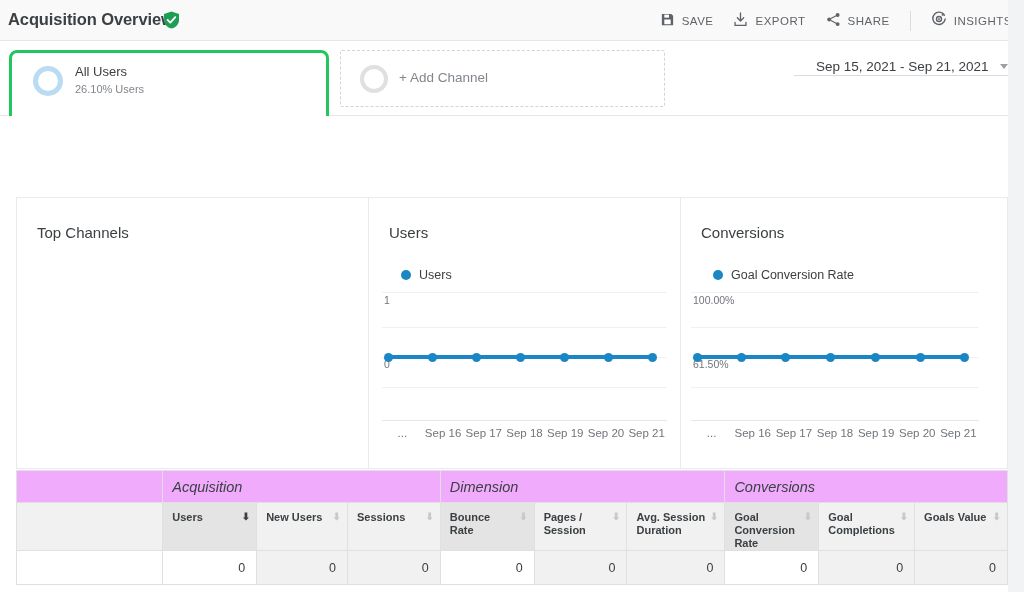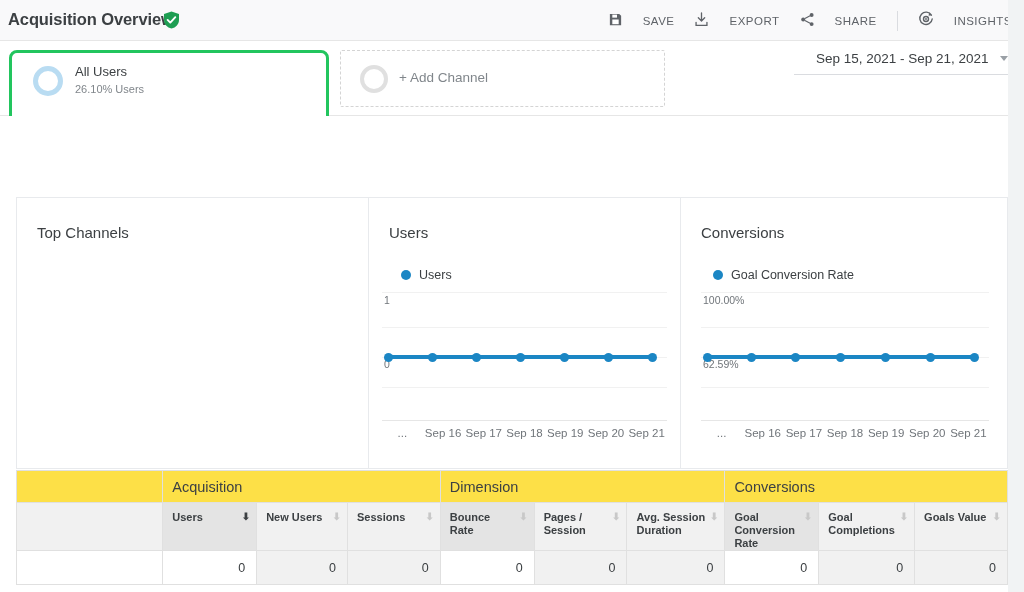--- a/index.html
+++ b/index.html
@@ -18,21 +18,21 @@
     position: absolute; left: 0; top: 0; width: 1024px; height: 41px;
     background: #f9f9fa; border-bottom: 1px solid #e6e6e6;
   }
   .page-title {
     position: absolute; left: 8px; top: 10px;
     font-size: 16.5px; font-weight: bold; color: #3c4043; letter-spacing: -0.1px;
   }
   .shield-icon { position: absolute; left: 163px; top: 11px; width: 17px; height: 18px; }
 
   .toolbar { position: absolute; right: 12px; top: 10px; height: 22px; display: flex; align-items: center; }
-  .tb-item { display: flex; align-items: center; gap: 20px; margin-left: 20px; cursor: pointer; }
+  .tb-item { display: flex; align-items: center; gap: 7px; margin-left: 20px; cursor: pointer; }
   .tb-label { font-size: 11.5px; color: #5f6368; letter-spacing: .5px; font-weight: 500; }
   .tb-sep { width: 1px; height: 20px; background: #dadce0; margin-left: 20px; }
 
   
   .segbar {
     position: absolute; left: 0; top: 41px; width: 1008px; height: 75px;
     background: #fff; border-bottom: 1px solid #e6e6e6;
   }
   .seg-allusers {
     position: absolute; left: 9px; top: 9px; width: 320px; height: 74px;
@@ -50,22 +50,22 @@
     border: 1px dashed #d4d4d4; border-radius: 2px; background: #fff; cursor: pointer;
   }
   .seg-add-ring {
     position: absolute; left: 19px; top: 14px;
     width: 28px; height: 28px; border-radius: 50%;
     border: 4px solid #e0e0e0; background: #fff;
   }
   .seg-add-label { position: absolute; left: 58px; top: 19px; font-size: 13.5px; color: #80868b; }
 
   .daterange {
-    position: absolute; right: 16px; top: 49px; width: 214px;
-    border-bottom: 1px solid #dadce0; padding-bottom: 7px;
+    position: absolute; right: 16px; top: 57px; width: 214px;
+    border-bottom: 1px solid #dadce0; 
     text-align: right; cursor: pointer;
   }
   .daterange-text { font-size: 13.5px; color: #3c4043; }
   .caret-dn {
     display: inline-block; margin-left: 7px; vertical-align: 2px;
     border-left: 4.5px solid transparent; border-right: 4.5px solid transparent;
     border-top: 5px solid #9aa0a6;
   }
 
   
@@ -101,34 +101,34 @@
     background: #e8e8e8; display: flex; align-items: center; justify-content: center;
   }
   .pie-nodata { font-size: 12.5px; color: #5f6368; }
 
   .legend { position: absolute; left: 32px; top: 70px; display: flex; align-items: center; gap: 8px; }
   .legend-dot { width: 10px; height: 10px; border-radius: 50%; background: #1b86c4; }
   .legend-text { font-size: 12.5px; color: #3c4043; }
 
   .plot { position: absolute; }
   .plot-mid  { left: 13px;  top: 94px; width: 285px; height: 130px; }
-  .plot-conv { left: 20px; top: 94px; width: 288px; height: 130px; }
+  .plot-conv { left: 10px; top: 94px; width: 288px; height: 130px; }
   .gridline { position: absolute; left: 0; width: 100%; height: 1px; background: #f1f1f1; }
   .axisline { position: absolute; left: 0; width: 100%; height: 1px; background: #e6e6e6; }
   .ytick { position: absolute; font-size: 10.5px; color: #70757a; white-space: nowrap; }
   .series-line { position: absolute; height: 4px; background: #1b86c4; border-radius: 2px; }
   .pt { position: absolute; width: 9px; height: 9px; border-radius: 50%; background: #1b86c4; }
   .xlabels { position: absolute; left: 0; width: 100%; display: flex; }
   .xlabel { flex: 1; text-align: center; font-size: 11.5px; color: #70757a; }
 
   
   .tablewrap { position: absolute; left: 16px; top: 470px; width: 992px; height: 122px; background: #fff; }
   table.ga { width: 992px; border-collapse: collapse; table-layout: fixed; }
   table.ga th, table.ga td { border: 1px solid #e0e0e0; padding: 0; }
-  .grp-row th { height: 32px; background: #fde047; vertical-align: middle; }
+  .grp-row th { height: 32px; background: #f0abfc; vertical-align: middle; font-style: italic; }
   .grp-title { font-size: 14.5px; color: #3c4043; font-weight: normal; text-align: left; padding-left: 9px !important; }
   .grp-blank { background: #f1f1f1; border-right-color: #e0e0e0; }
   .hd-row th { height: 48px; background: #f1f1f1; vertical-align: top; }
   .hd-row th.active { background: #e4e4e4; }
   .hd-inner { display: flex; align-items: flex-start; justify-content: space-between; padding: 8px 6px 0 9px; }
   .hd-text { font-size: 11px; font-weight: bold; color: #3c4043; line-height: 13px; text-align: left; }
   .arrow { flex: 0 0 auto; margin-left: 4px; margin-top: 1px; font-size: 10px; line-height: 10px; color: #c8c8c8; }
   .arrow.on { color: #3c4043; }
   .val-row td { height: 34px; background: #f1f1f1; text-align: right; padding-right: 11px !important;
                 font-size: 12.5px; color: #3c4043; vertical-align: middle; }
@@ -274,21 +274,21 @@
         <span class="legend-dot"></span>
         <span class="legend-text">Goal Conversion Rate</span>
       </div>
       <div class="plot plot-conv">
         <div class="gridline" style="top:0px"></div>
         <div class="gridline" style="top:35px"></div>
         <div class="gridline" style="top:65px"></div>
         <div class="gridline" style="top:95px"></div>
         <div class="axisline" style="top:128px"></div>
         <div class="ytick" style="left:2px; top:2px">100.00%</div>
-        <div class="ytick" style="left:2px; top:66px">62.59%</div>
+        <div class="ytick" style="left:2px; top:66px">61.50%</div>
         <div class="series-line" style="left:6px; top:63px; width:268px"></div>
         <div class="pt" style="left:2px;   top:60.5px"></div>
         <div class="pt" style="left:46px;  top:60.5px"></div>
         <div class="pt" style="left:90px;  top:60.5px"></div>
         <div class="pt" style="left:135px; top:60.5px"></div>
         <div class="pt" style="left:180px; top:60.5px"></div>
         <div class="pt" style="left:225px; top:60.5px"></div>
         <div class="pt" style="left:269px; top:60.5px"></div>
         <div class="xlabels" style="top:135px">
           <span class="xlabel">...</span>

